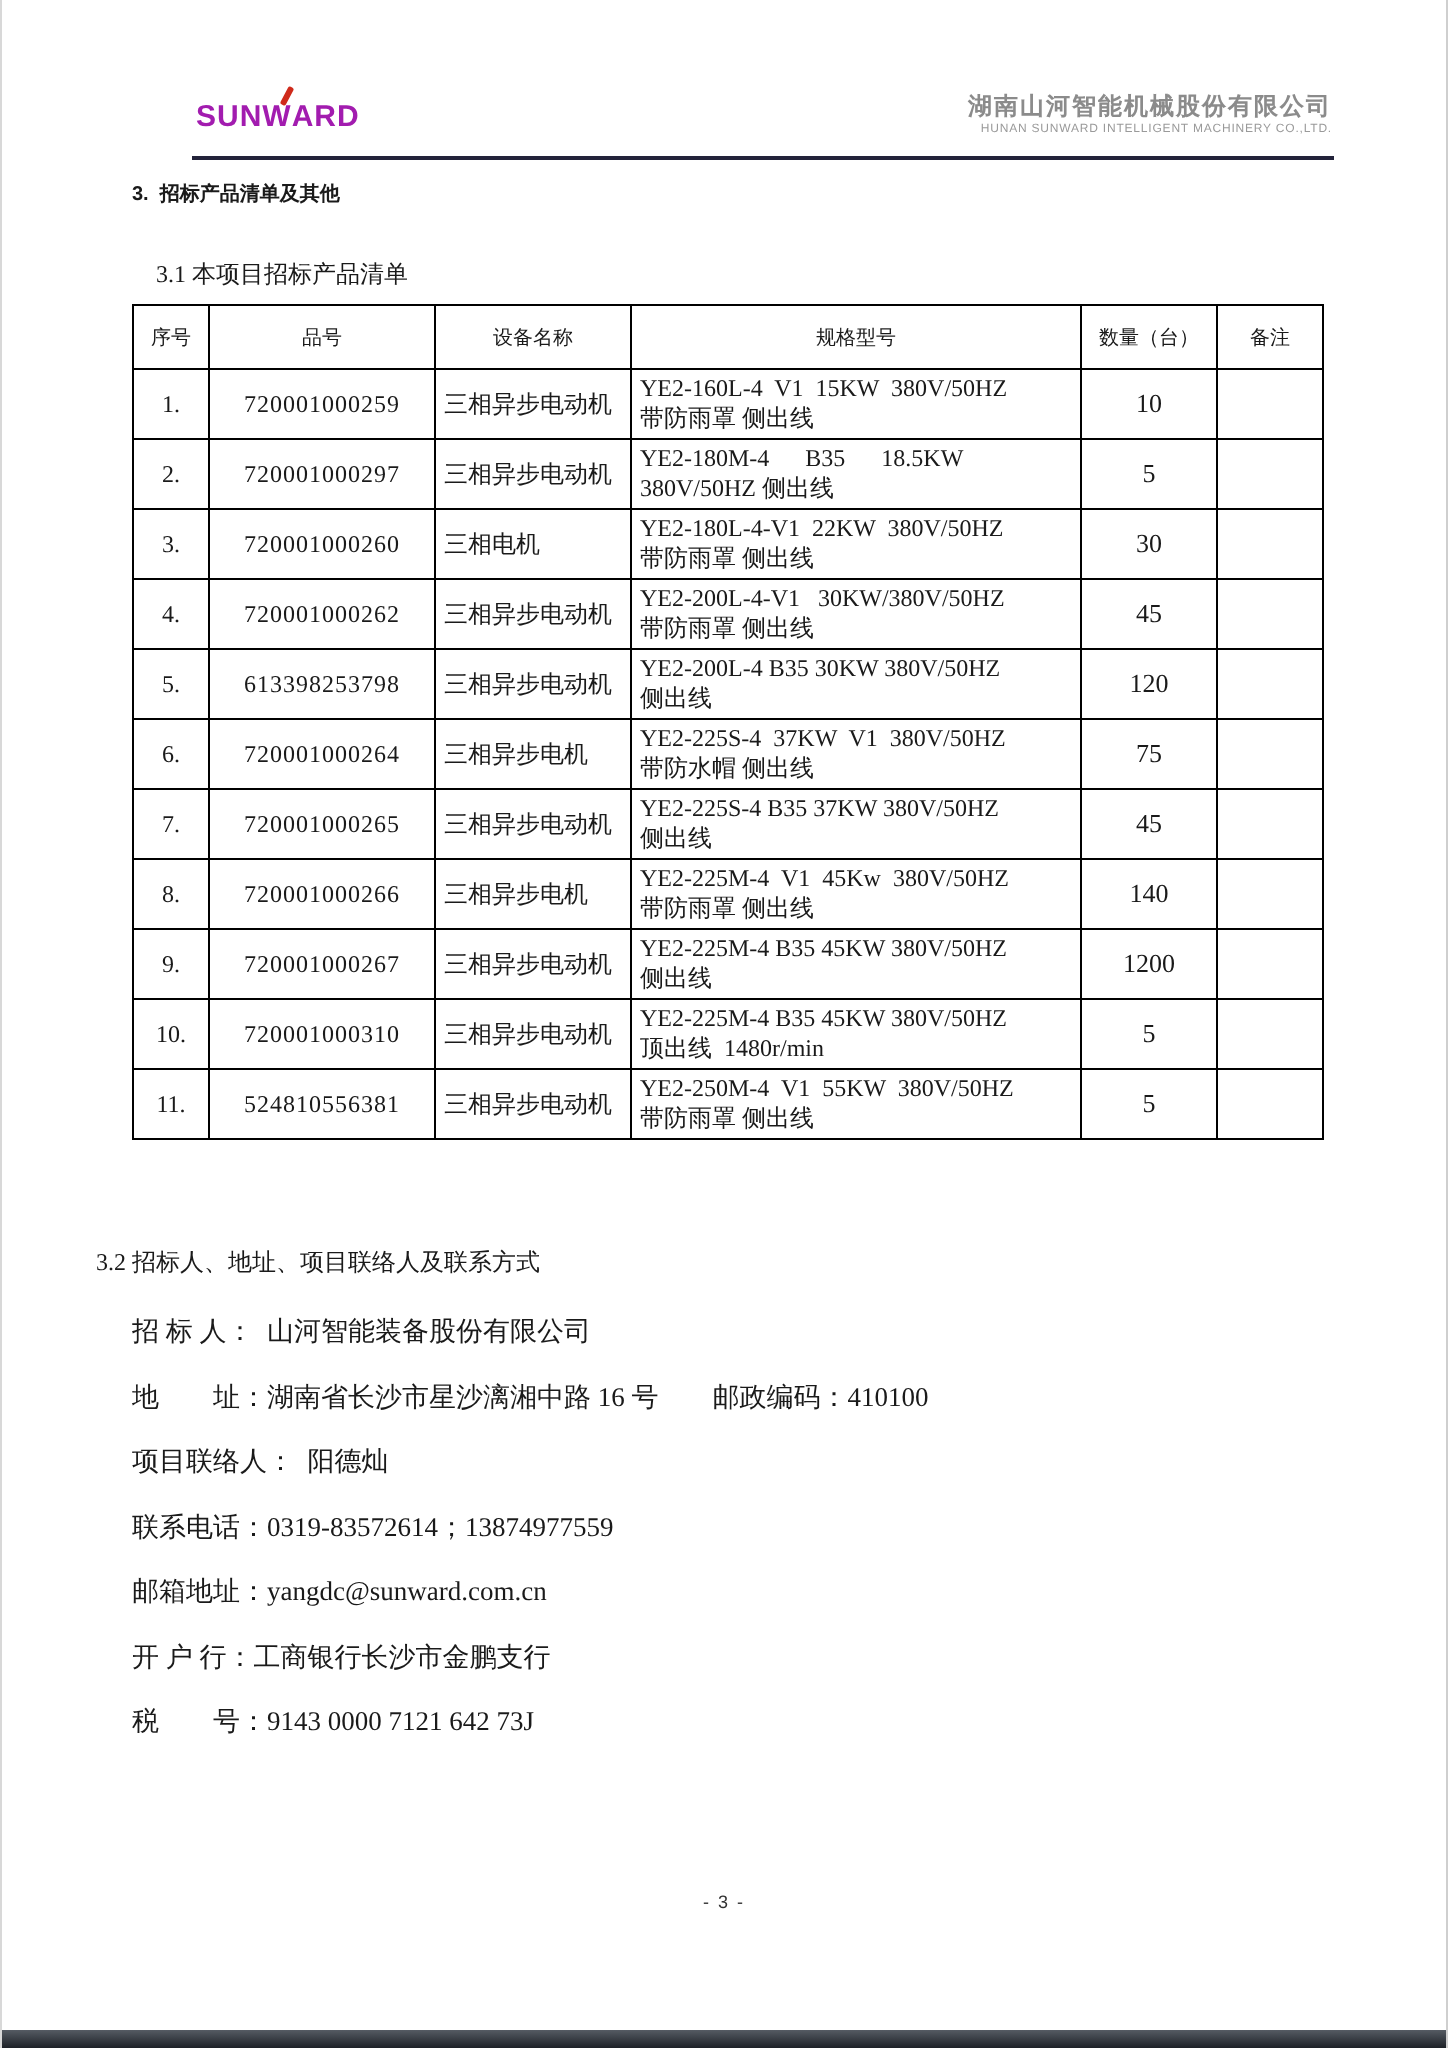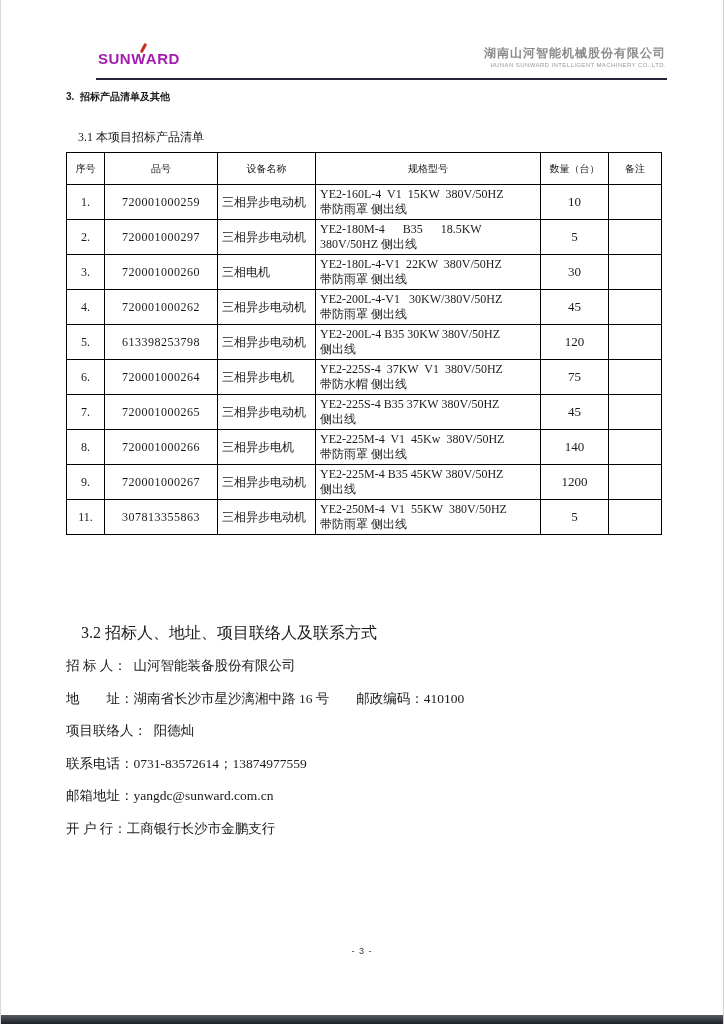--- a/index.html
+++ b/index.html
@@ -39,21 +39,21 @@
     font-size: 6px; letter-spacing: 0.4px; color: #9a9a9a; line-height: 8px;
   }
   .hdr-rule { position: absolute; top: 78px; left: 95px; right: 56px; height: 2px; background: #23233a; }
   
   .t1 {
     position: absolute; top: 90px; left: 65px;
     font-family: "Liberation Sans", "DejaVu Sans", sans-serif;
     font-weight: bold; font-size: 10px; white-space: pre-wrap;
   }
   .t2 { position: absolute; top: 129px; left: 77px; font-size: 12px; white-space: pre-wrap; }
-  .t3 { position: absolute; top: 623px; left: 80px; font-size: 16px; white-space: pre-wrap; }
+  .t3 { position: absolute; top: 623px; left: 47px; font-size: 12px; white-space: pre-wrap; }
   
   table.products {
     position: absolute; top: 152px; left: 65px;
     width: 595px; border-collapse: collapse; table-layout: fixed;
     font-size: 12px;
   }
   table.products td, table.products th { border: 1.5px solid #000; vertical-align: middle; }
   table.products th { font-weight: normal; height: 32px; text-align: center; font-size: 10px; }
   table.products td { height: 35px; padding: 2px 4px; }
   td.c-no   { text-align: center; }
@@ -185,37 +185,47 @@
     <tr>
       <td class="c-no">9.</td>
       <td class="c-part">720001000267</td>
       <td class="c-dev">三相异步电动机</td>
       <td class="c-spec">YE2-225M-4 B35 45KW 380V/50HZ
 侧出线</td>
       <td class="c-qty">1200</td>
       <td class="c-rem"></td>
     </tr>
     <tr>
+      <td class="c-no">10.</td>
+      <td class="c-part">720001000310</td>
+      <td class="c-dev">三相异步电动机</td>
+      <td class="c-spec">YE2-225M-4 B35 45KW 380V/50HZ
+顶出线  1480r/min</td>
+      <td class="c-qty">5</td>
+      <td class="c-rem"></td>
+    </tr>
+    <tr>
       <td class="c-no">11.</td>
-      <td class="c-part">307813355863</td>
+      <td class="c-part">524810556381</td>
       <td class="c-dev">三相异步电动机</td>
       <td class="c-spec">YE2-250M-4  V1  55KW  380V/50HZ
 带防雨罩 侧出线</td>
       <td class="c-qty">5</td>
       <td class="c-rem"></td>
     </tr>
   </tbody>
     </table>
 
   <div class="t3">3.2 招标人、地址、项目联络人及联系方式</div>
 
   <div class="contact">
     <div class="line"><span>招 标 人：</span><span>  山河智能装备股份有限公司</span></div>
     <div class="line"><span>地　　址：</span><span>湖南省长沙市星沙漓湘中路 16 号　　邮政编码：410100</span></div>
     <div class="line"><span>项目联络人：</span><span>  阳德灿</span></div>
-    <div class="line"><span>联系电话：</span><span>0731-83572614；13874977559</span></div>
+    <div class="line"><span>联系电话：</span><span>0319-83572614；13874977559</span></div>
     <div class="line"><span>邮箱地址：</span><span>yangdc@sunward.com.cn</span></div>
     <div class="line"><span>开 户 行：</span><span>工商银行长沙市金鹏支行</span></div>
+    <div class="line"><span>税　　号：</span><span>9143 0000 7121 642 73J</span></div>
   </div>
 
   <div class="pageno">- 3 -</div>
   <div class="bottom-bar"></div>
 </div>
 
 </body></html>

